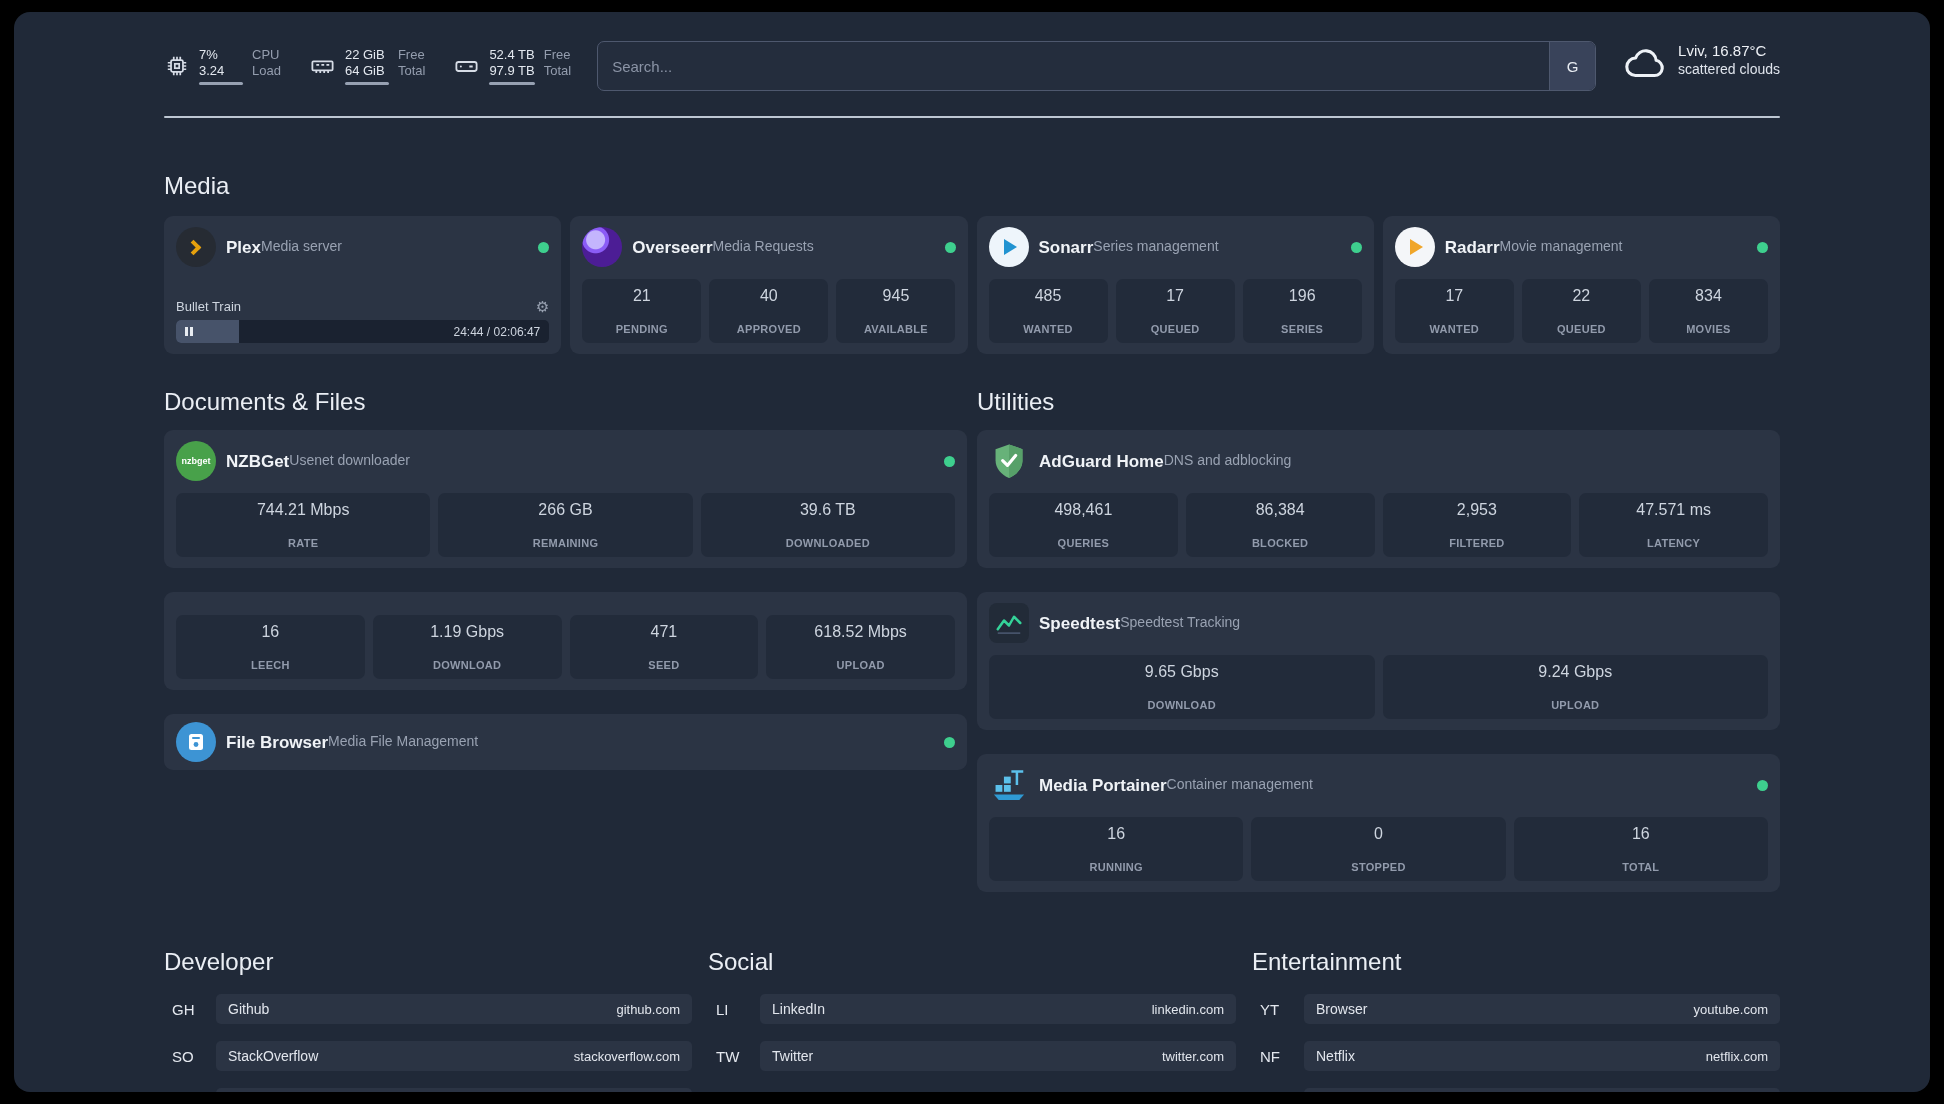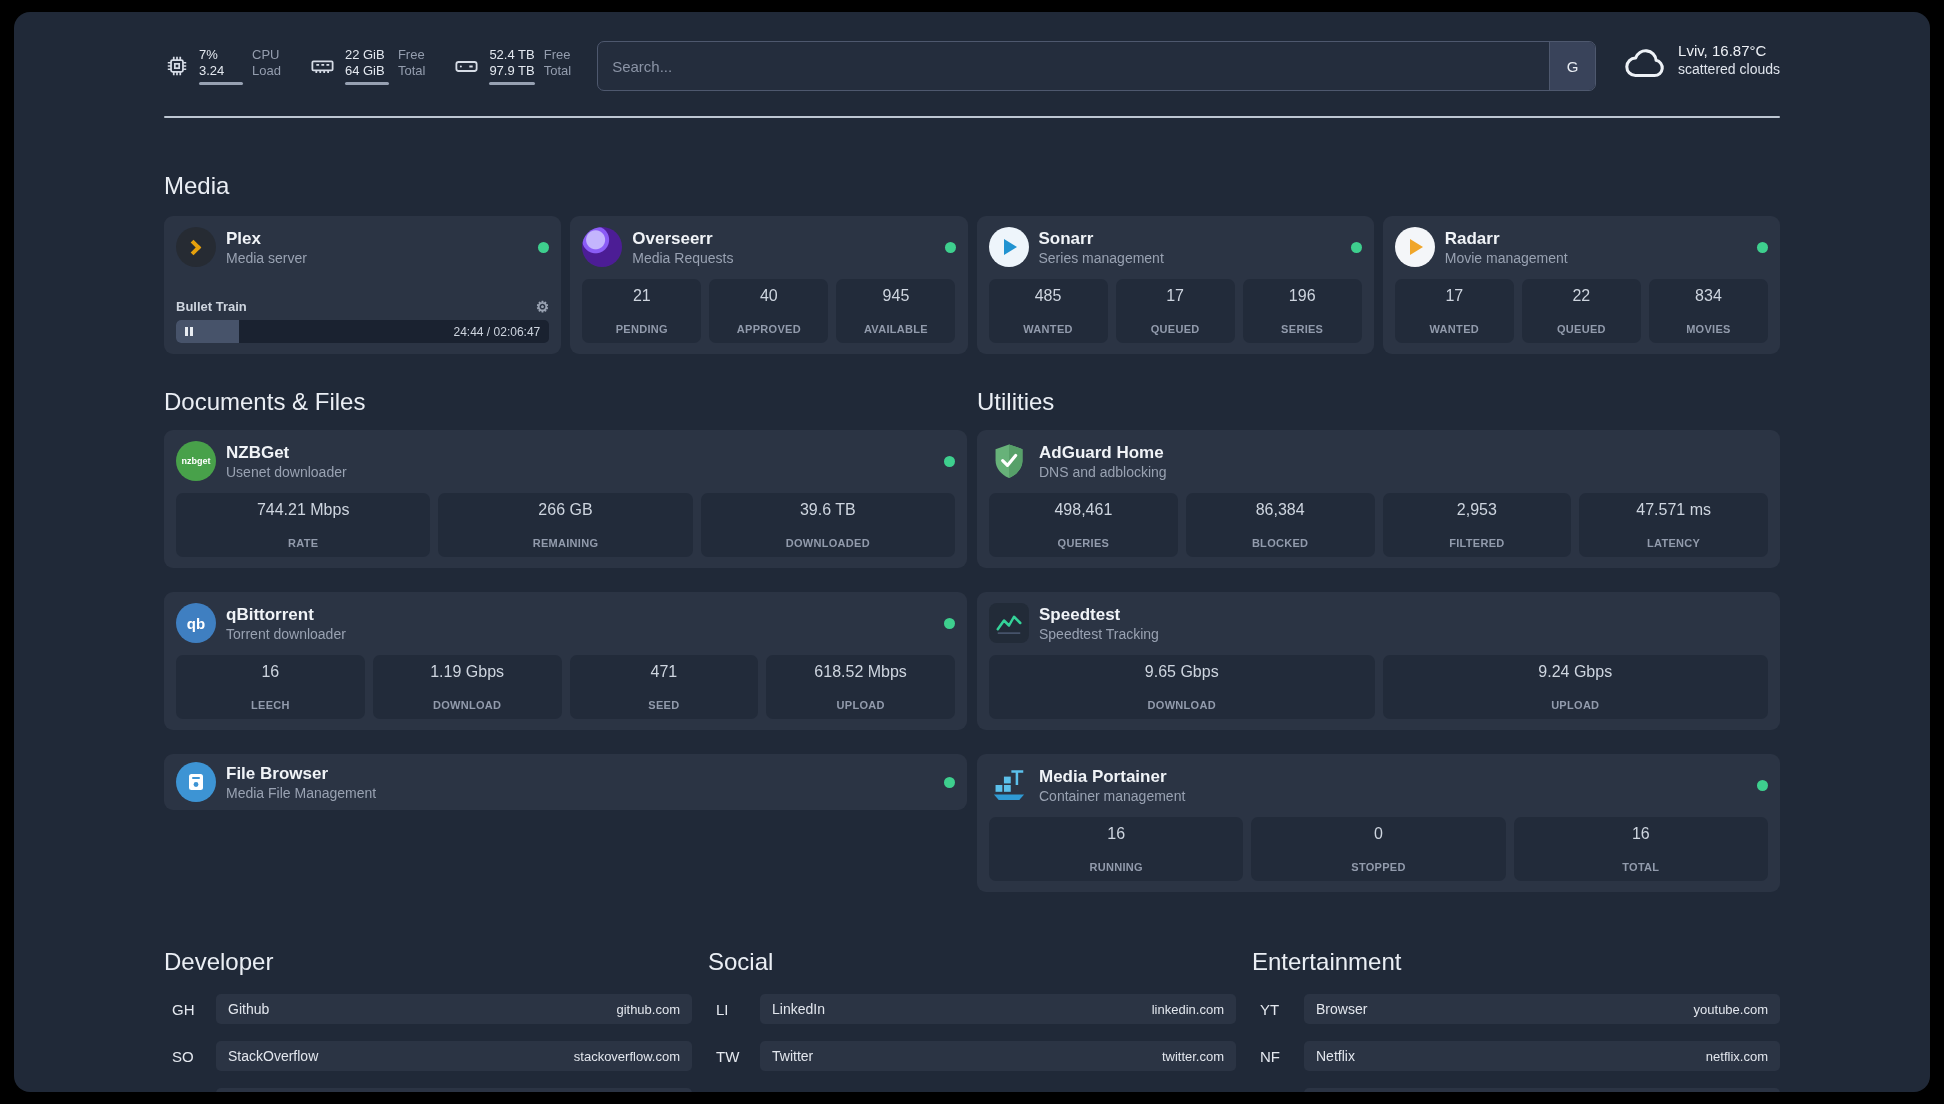--- a/index.html
+++ b/index.html
@@ -29,33 +29,33 @@
   .divider { border:none; border-top:2px solid #cfd8e3; opacity:.9; margin-top:26px; border-radius:2px; }
 
   
   .section-title { font-size:24px; font-weight:500; color:#eaeef4; }
   .media-section { margin-top:54px; }
   .media-grid { display:grid; grid-template-columns:repeat(4,1fr); gap:9px; margin-top:16px; }
 
   .card { background:#2b3444; border-radius:9px; padding:11px 12px; display:flex; flex-direction:column; justify-content:space-between; }
   .card-header { display:flex; align-items:center; gap:10px; }
   .svc-icon { width:40px; height:40px; border-radius:50%; display:flex; align-items:center; justify-content:center; flex:none; overflow:hidden; }
-  .titles { display:flex; flex-direction:column;justify-content:center; }
+  .titles { display:flex; flex-direction:row;justify-content:center; }
   .svc-name { font-size:17px; font-weight:600; color:#f0f3f7; line-height:21px; }
   .svc-desc { font-size:14px; color:#99a2b2; line-height:18px; }
   .dot { width:11px; height:11px; border-radius:50%; background:#3ecf8e; margin-left:auto; flex:none; }
 
   .stats { display:flex; gap:8px; margin-top:12px; }
   .stat { flex:1; background:#222b3a; border-radius:7px; padding:7px 4px 6px; text-align:center; }
   .stat-value { font-size:16px; color:#ced5df; line-height:20px; }
   .stat-label { font-size:11px; font-weight:700; color:#929bac; line-height:15px; letter-spacing:.3px; margin-top:16px; }
 
   
   .np { margin-top:10px; }
-  .np-head { display:flex; align-items:flex-start; justify-content:space-between;font-weight:bold; }
+  .np-head { display:flex; align-items:flex-start; justify-content:space-between; }
   .np-title { font-size:13px; color:#ced5df; }
   .gear { color:#98a1b1; font-size:15px; line-height:15px; cursor:pointer; }
   .np-bar { margin-top:6px; height:23px; background:#1a2230; border-radius:5px; position:relative; display:flex; align-items:center; overflow:hidden; }
   .np-fill { position:absolute; left:0; top:0; bottom:0; background:#47536a; }
   .np-pause { position:relative; margin-left:9px; display:flex; gap:2.5px; cursor:pointer; }
   .np-pause i { width:2.5px; height:9px; background:#e8ecf2; display:block; }
   .np-time { margin-left:auto; position:relative; font-size:12px; color:#ced5df; padding-right:9px; }
 
   
   .cols { display:grid; grid-template-columns:1fr 1fr; gap:10px; margin-top:34px; align-items:start; }
@@ -309,28 +309,20 @@
               <div class="stat-label">REMAINING</div>
             </div>
             <div class="stat">
               <div class="stat-value">39.6 TB</div>
               <div class="stat-label">DOWNLOADED</div>
             </div>
           </div>
         </div>
 
         <div class="card">
-          <div class="card-header">
-            <span class="svc-icon icon-qb">qb</span>
-            <div class="titles">
-              <span class="svc-name">qBittorrent</span>
-              <span class="svc-desc">Torrent downloader</span>
-            </div>
-            <span class="dot"></span>
-          </div>
           <div class="stats">
             <div class="stat">
               <div class="stat-value">16</div>
               <div class="stat-label">LEECH</div>
             </div>
             <div class="stat">
               <div class="stat-value">1.19 Gbps</div>
               <div class="stat-label">DOWNLOAD</div>
             </div>
             <div class="stat">

